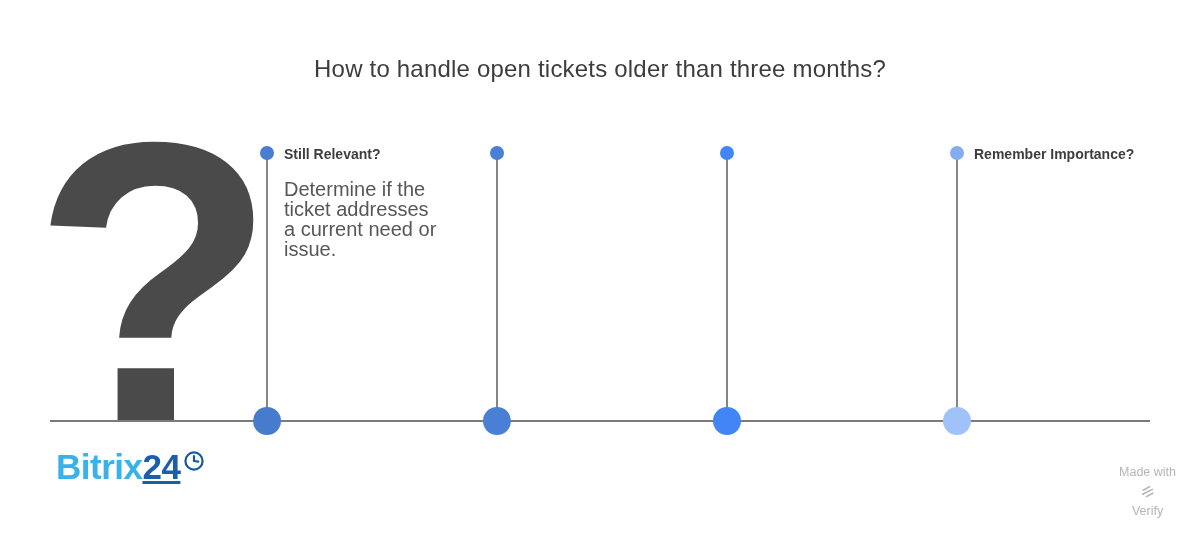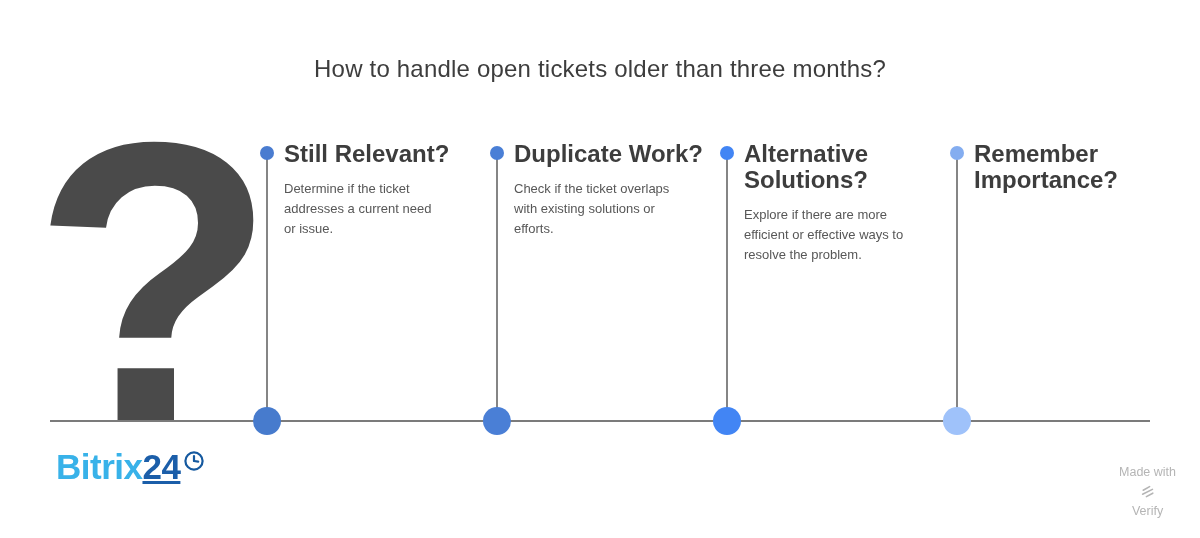--- a/index.html
+++ b/index.html
@@ -20,22 +20,22 @@
   .vline.c1 { left:266px; } .vline.c2 { left:496px; } .vline.c3 { left:726px; } .vline.c4 { left:956px; }
 
   .topdot { position:absolute; top:146px; width:14px; height:14px; border-radius:50%; }
   .topdot.c1 { left:260px; } .topdot.c2 { left:490px; } .topdot.c3 { left:720px; } .topdot.c4 { left:950px; }
 
   .bigdot { position:absolute; top:407px; width:28px; height:28px; border-radius:50%; }
   .bigdot.c1 { left:253px; } .bigdot.c2 { left:483px; } .bigdot.c3 { left:713px; } .bigdot.c4 { left:943px; }
 
   .col { position:absolute; top:141px; width:210px; }
   .col.c1 { left:284px; } .col.c2 { left:514px; } .col.c3 { left:744px; } .col.c4 { left:974px; }
-  .col h3 { font-size:24px; line-height:26px; font-weight:bold; color:#3d3d3d; margin-bottom:12px; }
-  .col p  { font-size:13px; line-height:20px; color:#575757; }
+  .col h3 { font-size:14px; line-height:26px; font-weight:bold; color:#3d3d3d; margin-bottom:12px; }
+  .col p  { font-size:20px; line-height:20px; color:#575757; }
   .col.c1 p { max-width:158px; } .col.c2 p { max-width:168px; }
   .col.c3 p { max-width:186px; } .col.c4 p { max-width:196px; }
 
   .logo { position:absolute; left:56px; top:447px; display:flex; align-items:flex-start; }
   .logo .t1 { font-size:35px; font-weight:bold; letter-spacing:-0.5px; }
   .logo .t2 { font-size:35px; font-weight:bold; letter-spacing:-0.5px;text-decoration:underline; }
   .logo svg { margin-left:3px; margin-top:3px; }
 
   .credit {
     position:absolute; right:24px; bottom:20px; display:flex; align-items:center; gap:5px;
@@ -67,28 +67,20 @@
 
   <span class="bigdot c1" style="background: rgb(71, 123, 205);"></span>
   <span class="bigdot c2" style="background: rgb(74, 127, 214);"></span>
   <span class="bigdot c3" style="background: rgb(66, 133, 244);"></span>
   <span class="bigdot c4" style="background: rgb(159, 194, 250);"></span>
 
   <div class="col c1">
     <h3>Still Relevant?</h3>
     <p>Determine if the ticket addresses a current need or issue.</p>
   </div>
-  <div class="col c2">
-    <h3>Duplicate Work?</h3>
-    <p>Check if the ticket overlaps with existing solutions or efforts.</p>
-  </div>
-  <div class="col c3">
-    <h3>Alternative Solutions?</h3>
-    <p>Explore if there are more efficient or effective ways to resolve the problem.</p>
-  </div>
   <div class="col c4">
     <h3>Remember Importance?</h3>
   </div>
 
   <div class="logo">
     <span class="t1" style="color: rgb(56, 178, 233);">Bitrix</span>
     <span class="t2" style="color: rgb(27, 94, 169);">24</span>
     <svg width="22" height="22" viewBox="0 0 22 22" fill="none" stroke="#15599f" stroke-width="2.2" stroke-linecap="round">
       <circle cx="11" cy="11" r="8.6"></circle>
       <path d="M11 11 L11 6"></path>

